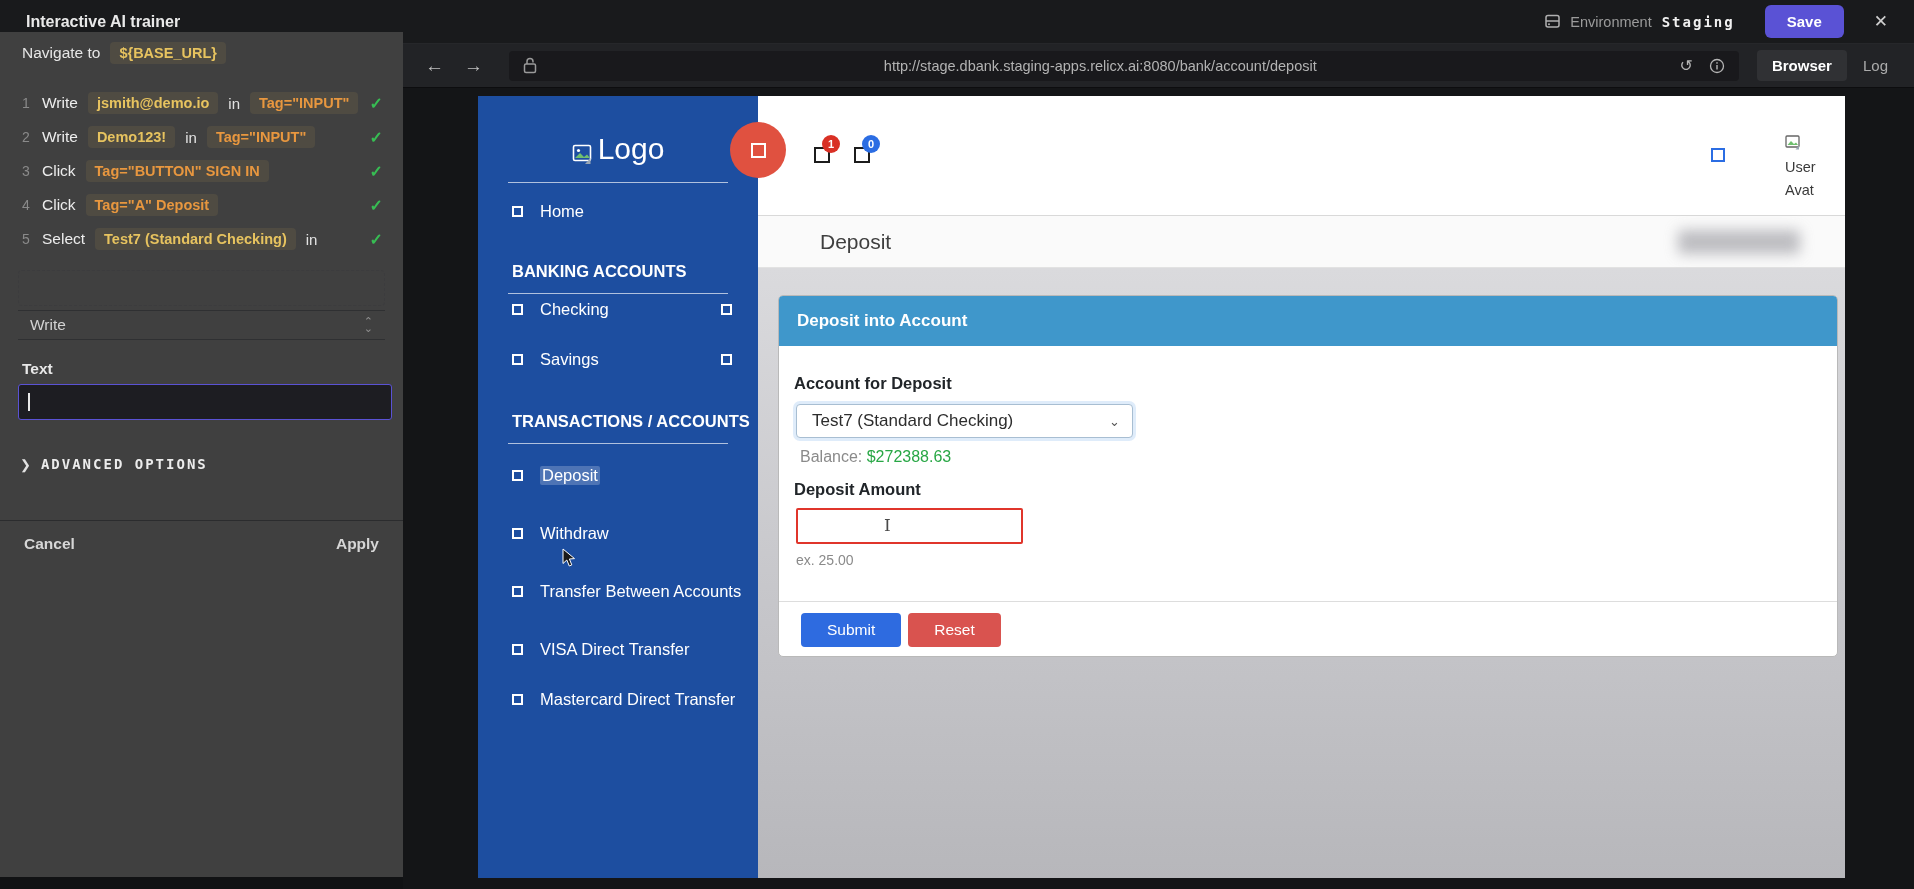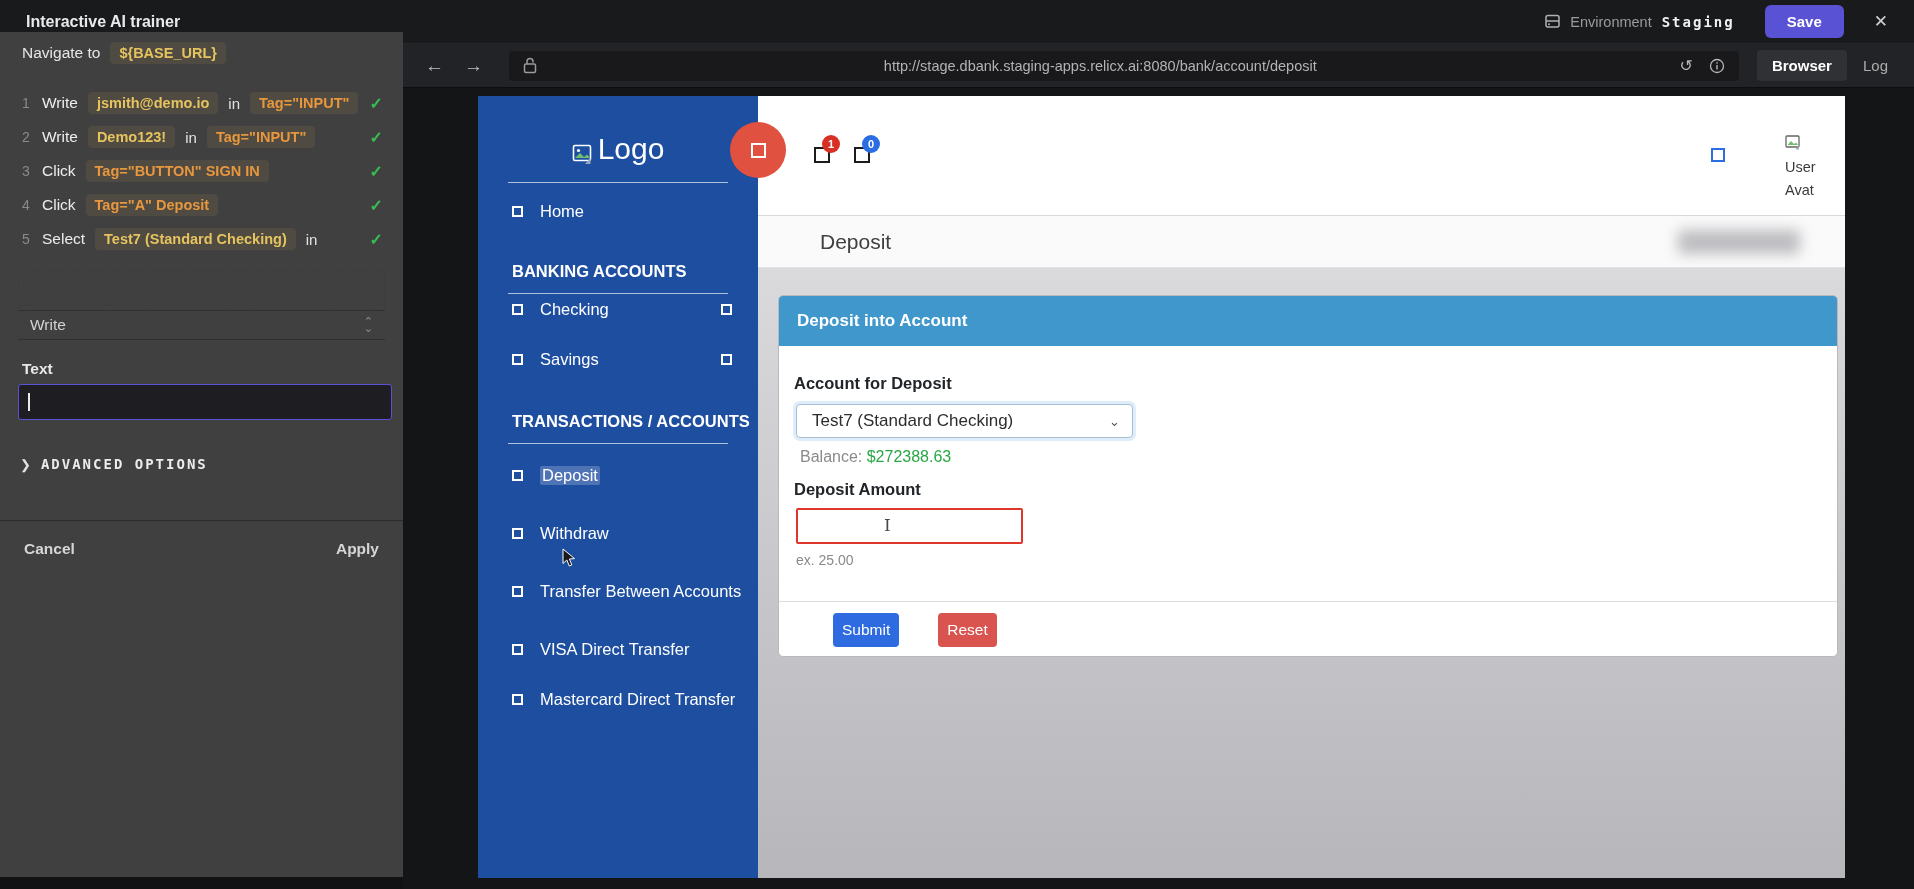--- a/index.html
+++ b/index.html
@@ -45,22 +45,22 @@
   .text-label { position:absolute; left:22px; top:328px; font-size:15.5px; font-weight:700; color:#e8e8e8; }
   .text-input { position:absolute; left:18px; top:352px; width:374px; height:36px;
     background:#1d1d22; border:1.5px solid #5a52d5; border-radius:3px; color:#eee;
     font-size:15px; font-family:inherit; padding-left:10px; outline:none; }
   .caret { position:absolute; left:28px; top:361px; width:1.5px; height:18px; background:#e9e9e9; }
   .advanced { position:absolute; left:20px; top:424px; display:flex; align-items:center; gap:10px; cursor:pointer; }
   .adv-chev { color:#e2e2e2; font-size:13px; }
   .adv-label { font-family:"DejaVu Sans Mono", monospace; font-size:14px; font-weight:700;
     letter-spacing:2px; color:#ececec; }
   .panel-footer { position:absolute; left:0; right:0; top:488px; height:46px;
-    border-top:1px solid #2b2c2e; display:flex; align-items:flex-end;
-    justify-content:space-between; padding:8px 24px; }
+    border-top:1px solid #2b2c2e; display:flex; align-items:center;
+    justify-content:space-between; padding:0 24px; }
   .pf-btn { font-size:15.5px; font-weight:700; color:#d6d6d6; cursor:pointer; }
 
   
   .browser-region { position:absolute; left:403px; top:44px; right:0; bottom:0; background:#141517; }
   .chrome { height:44px; background:#222326; border-bottom:1px solid #0d0d0f;
     display:flex; align-items:center; padding:0 22px; }
   .nav-arrow { color:#c0c0c0; font-size:19px; margin-right:20px; cursor:pointer; }
   .url-bar { flex:1; height:30px; background:#19191c; border-radius:4px; margin-left:6px;
     display:flex; align-items:center; padding:0 14px; }
   .url-text { flex:1; text-align:center; color:#b3b3b3; font-size:14.5px;
@@ -127,21 +127,21 @@
   .balance-label { color:#8a8a8a; }
   .balance-value { color:#28a745; font-weight:500; }
   .amount-input { position:absolute; left:17px; top:212px; width:227px; height:36px;
     border:2px solid #e0352b; border-radius:2px; background:#fff; }
   .ibeam { position:absolute; left:105px; top:219px; font-family:"DejaVu Serif", serif;
     font-size:17px; color:#4a4a4a; pointer-events:none; }
   .hint { position:absolute; left:17px; top:256px; font-size:14px; color:#8a8a8a; }
   .card-footer { position:absolute; left:0; right:0; top:305px; height:56px;
     border-top:1px solid #ddd; display:flex; align-items:center; padding-left:22px; gap:7px; }
   .btn { border:none; border-radius:4px; color:#fff; font-size:15.5px; font-family:inherit;
-    padding:8px 9px; cursor:pointer;margin-left:32px; }
+    padding:8px 26px; cursor:pointer; }
   .btn-submit { background:#2e6be0; }
   .btn-reset { background:#d9534f; }
 
   .cursor-arrow { position:absolute; left:84px; top:452px; pointer-events:none; z-index:5; }
 </style>
 </head>
 <body>
 
 <div class="topbar">
   <span class="app-title">Interactive AI trainer</span>

